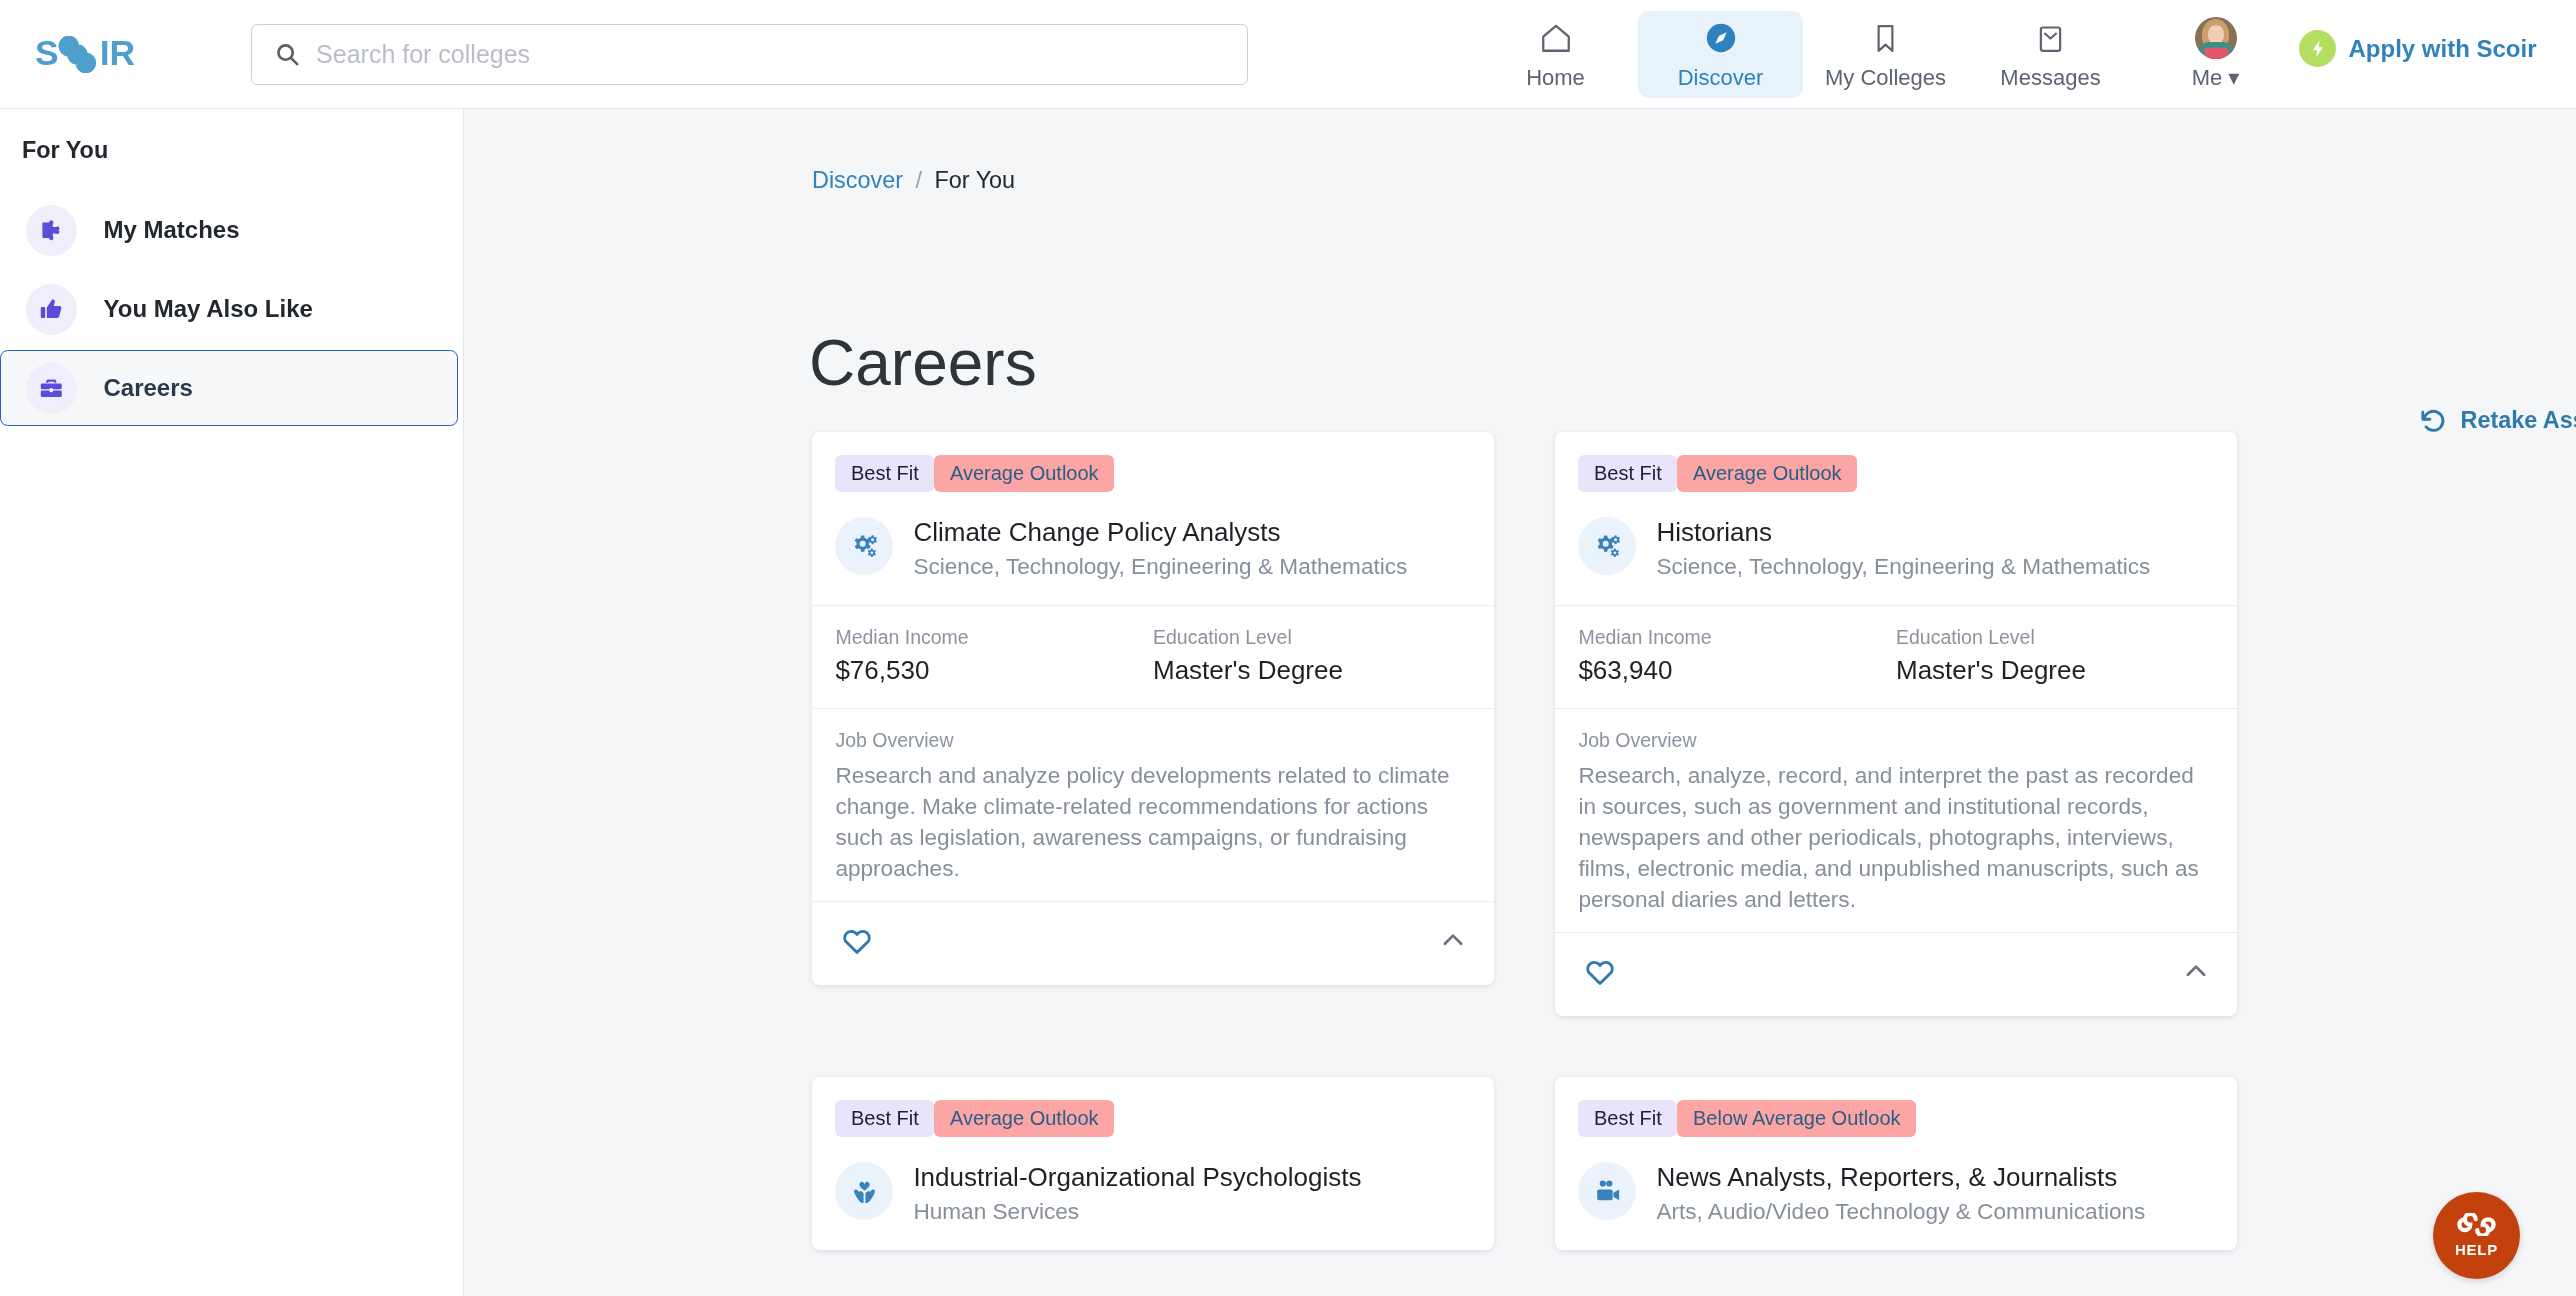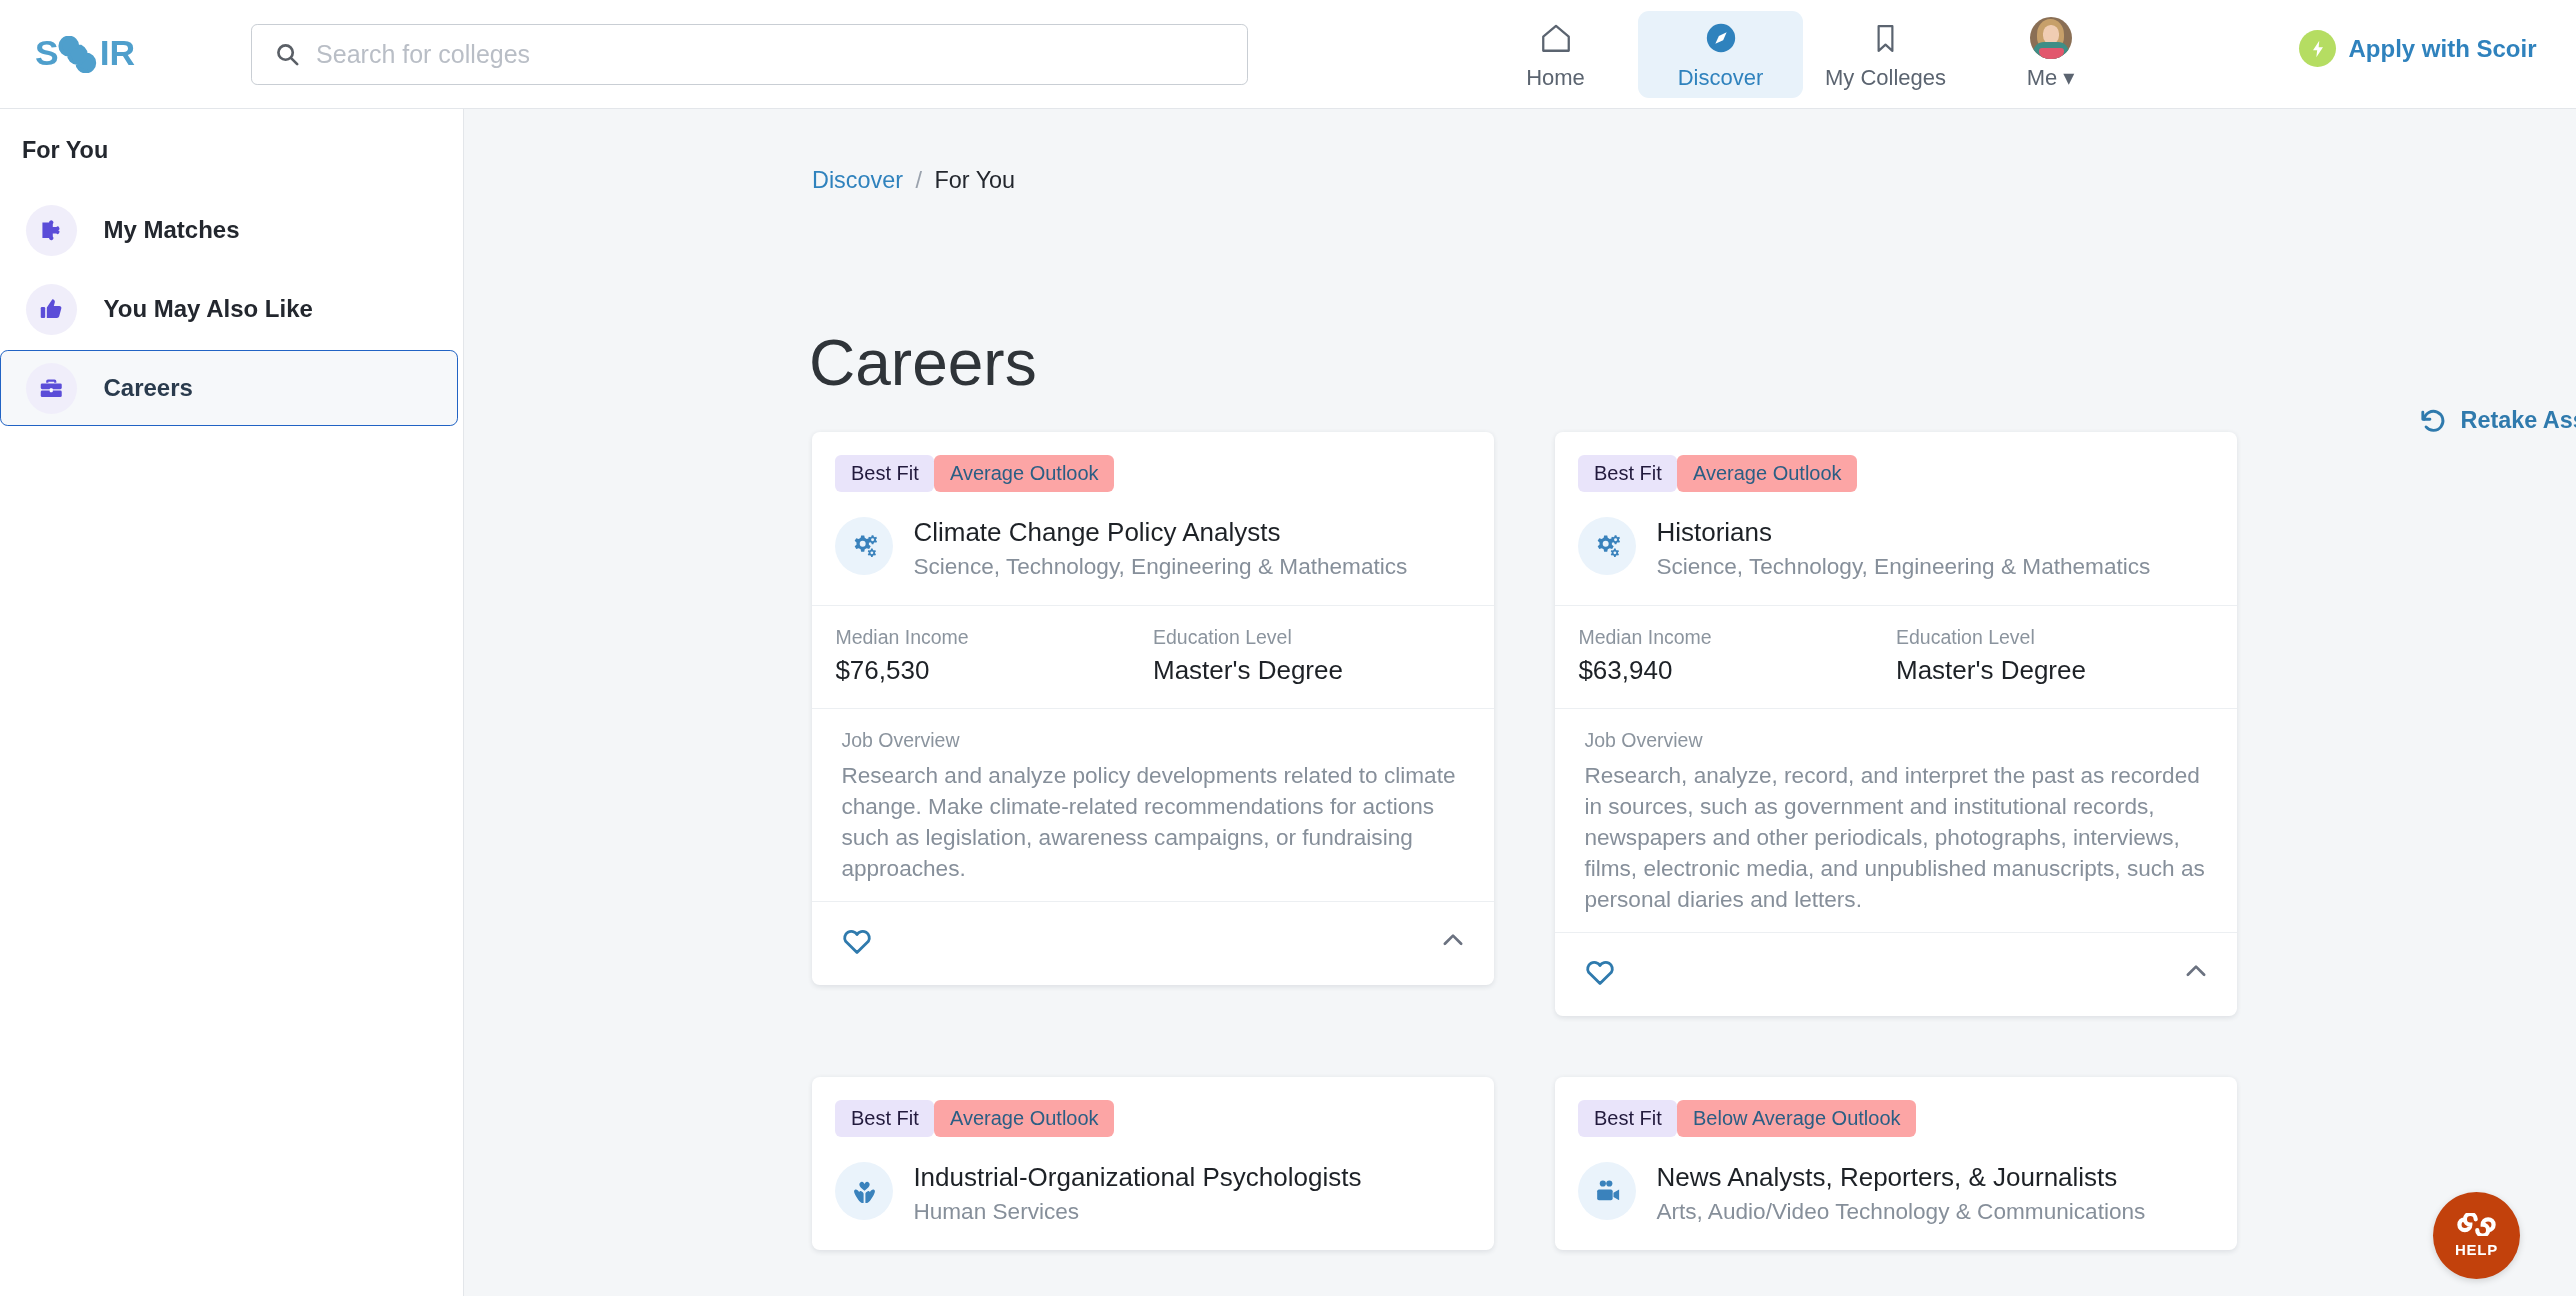--- a/index.html
+++ b/index.html
@@ -198,21 +198,21 @@
   .stats {
     display: flex;
     border-top: 0.8px solid #eceff2;
     border-bottom: 0.8px solid #eceff2;
     padding: 20px 23.4px 22px 23.4px;
   }
   .stat { flex: 0 0 50%; }
   .stat .s-h { font-size: 19.5px; color: #8b949e; margin-bottom: 6.2px; }
   .stat .s-v { font-size: 26px; color: #1d2126; }
 
-  .overview { padding: 20px 23.4px 17px 23.4px; margin-left: 6px; }
+  .overview { padding: 20px 23.4px 17px 23.4px; }
   .overview .o-h { font-size: 19.5px; color: #8b949e; margin-bottom: 7.8px; }
   .overview .o-t { font-size: 22.6px; color: #868f9a; line-height: 1.38; }
 
   .card-foot {
     display: flex; align-items: center; justify-content: space-between;
     padding: 20px 26.5px 26.5px 26.5px;
     border-top: 0.8px solid #eceff2;
   }
   .heart-btn, .chev-btn { cursor: pointer; display: flex; align-items: center; }
 
@@ -277,20 +277,29 @@
 
     <div class="navitem">
       <span class="ico">
         <svg width="33" height="33" viewBox="0 0 24 24" fill="none" stroke="#5b6470" stroke-width="1.6" stroke-linejoin="round">
           <path d="M7 3 H17 V21 L12 16.5 L7 21 Z"></path>
         </svg>
       </span>
       <span class="lbl">My Colleges</span>
     </div>
 
+    <div class="navitem">
+      <span class="ico">
+        <svg width="33" height="33" viewBox="0 0 24 24" fill="none" stroke="#5b6470" stroke-width="1.6" stroke-linejoin="round">
+          <rect x="5" y="4" width="14" height="17" rx="1.5"></rect>
+          <path d="M7.5 8 L12 12 L16.5 8"></path>
+        </svg>
+      </span>
+      <span class="lbl">Messages</span>
+    </div>
 
     <div class="navitem">
       <span class="ico avatar-wrap">
         <span class="avatar">
           <span class="hair"></span>
             <span class="face"></span>
             <span class="body"></span>
             <span class="book"></span>
         </span>
       </span>

